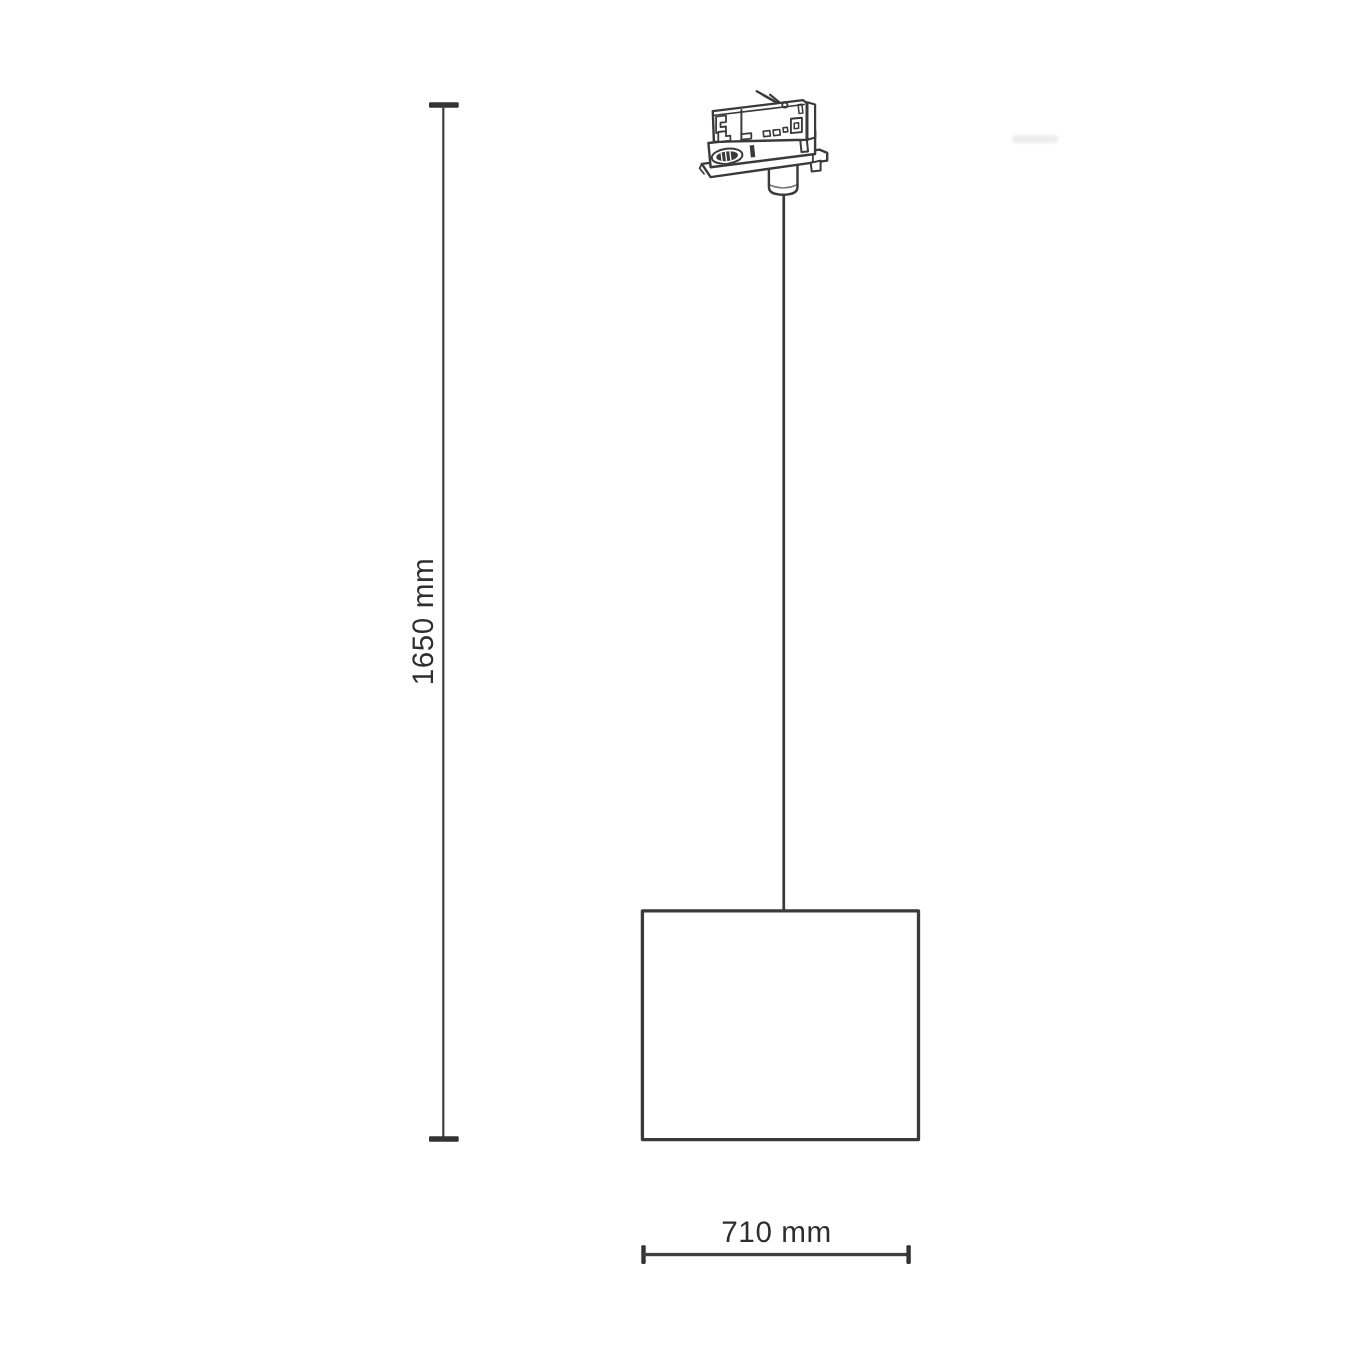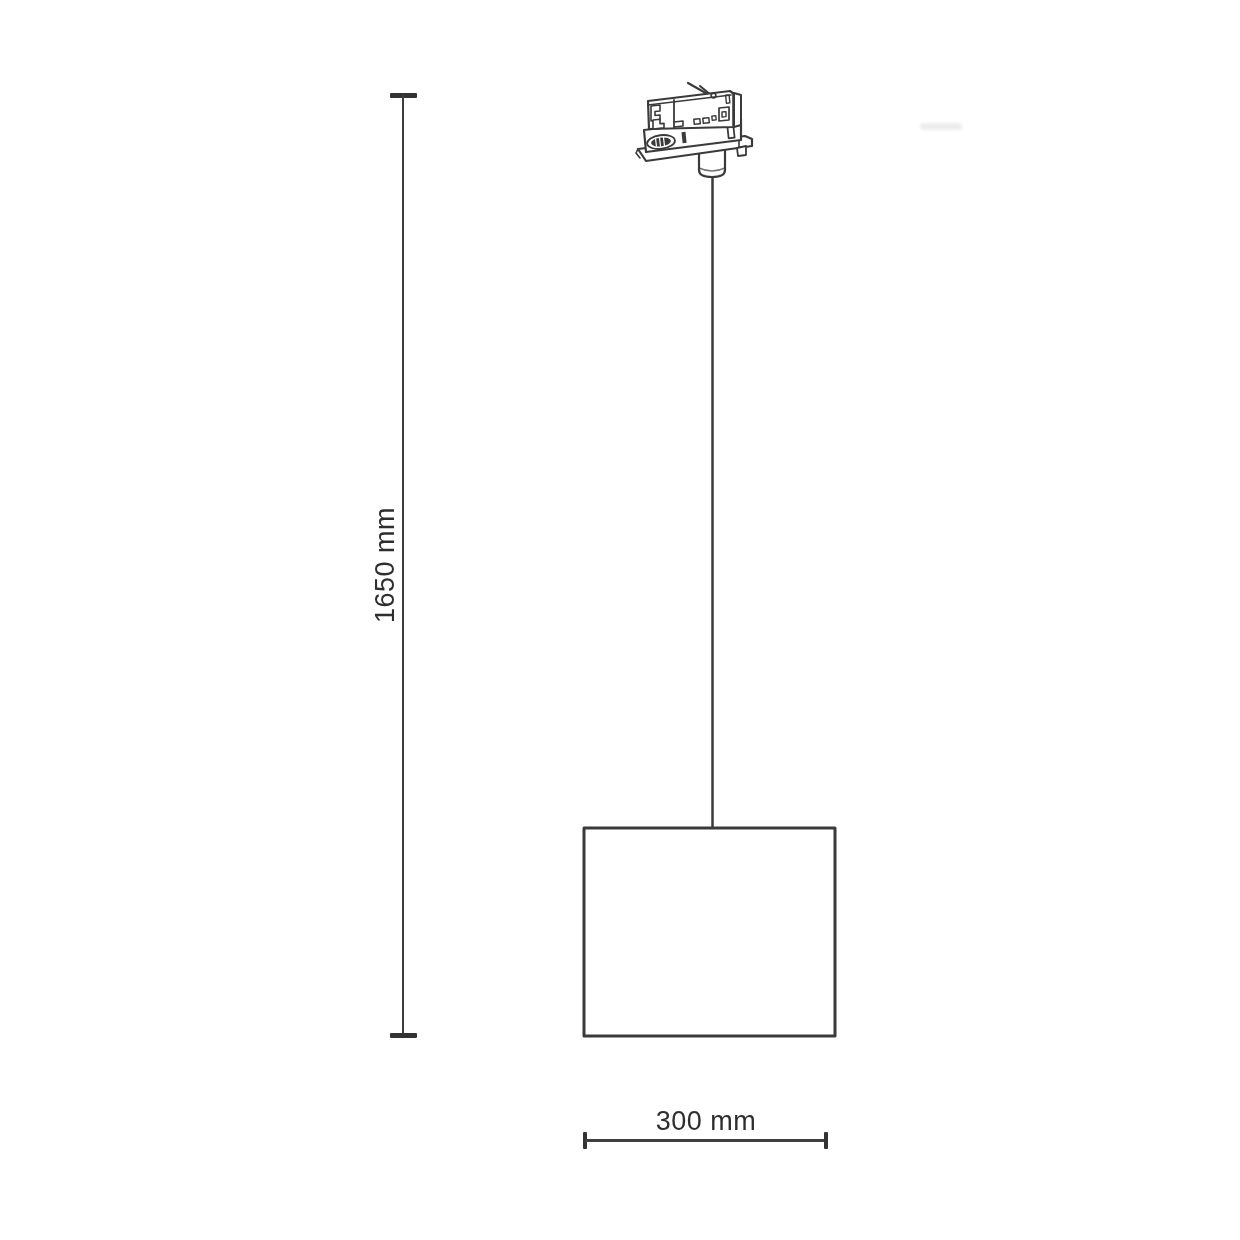--- a/index.html
+++ b/index.html
@@ -162,19 +162,19 @@
   </svg>
 
   <div>
     <div class="dim-tick-h top"></div>
     <div class="dim-vline"></div>
     <div class="dim-tick-h bottom"></div>
     <div class="dim-label height">1650 mm</div>
   </div>
 
   <div>
-    <div class="dim-label width">300 mm</div>
+    <div class="dim-label width">710 mm</div>
     <div class="dim-tick-v left"></div>
     <div class="dim-hline"></div>
     <div class="dim-tick-v right"></div>
   </div>
 
 </div>
 
 </body></html>

